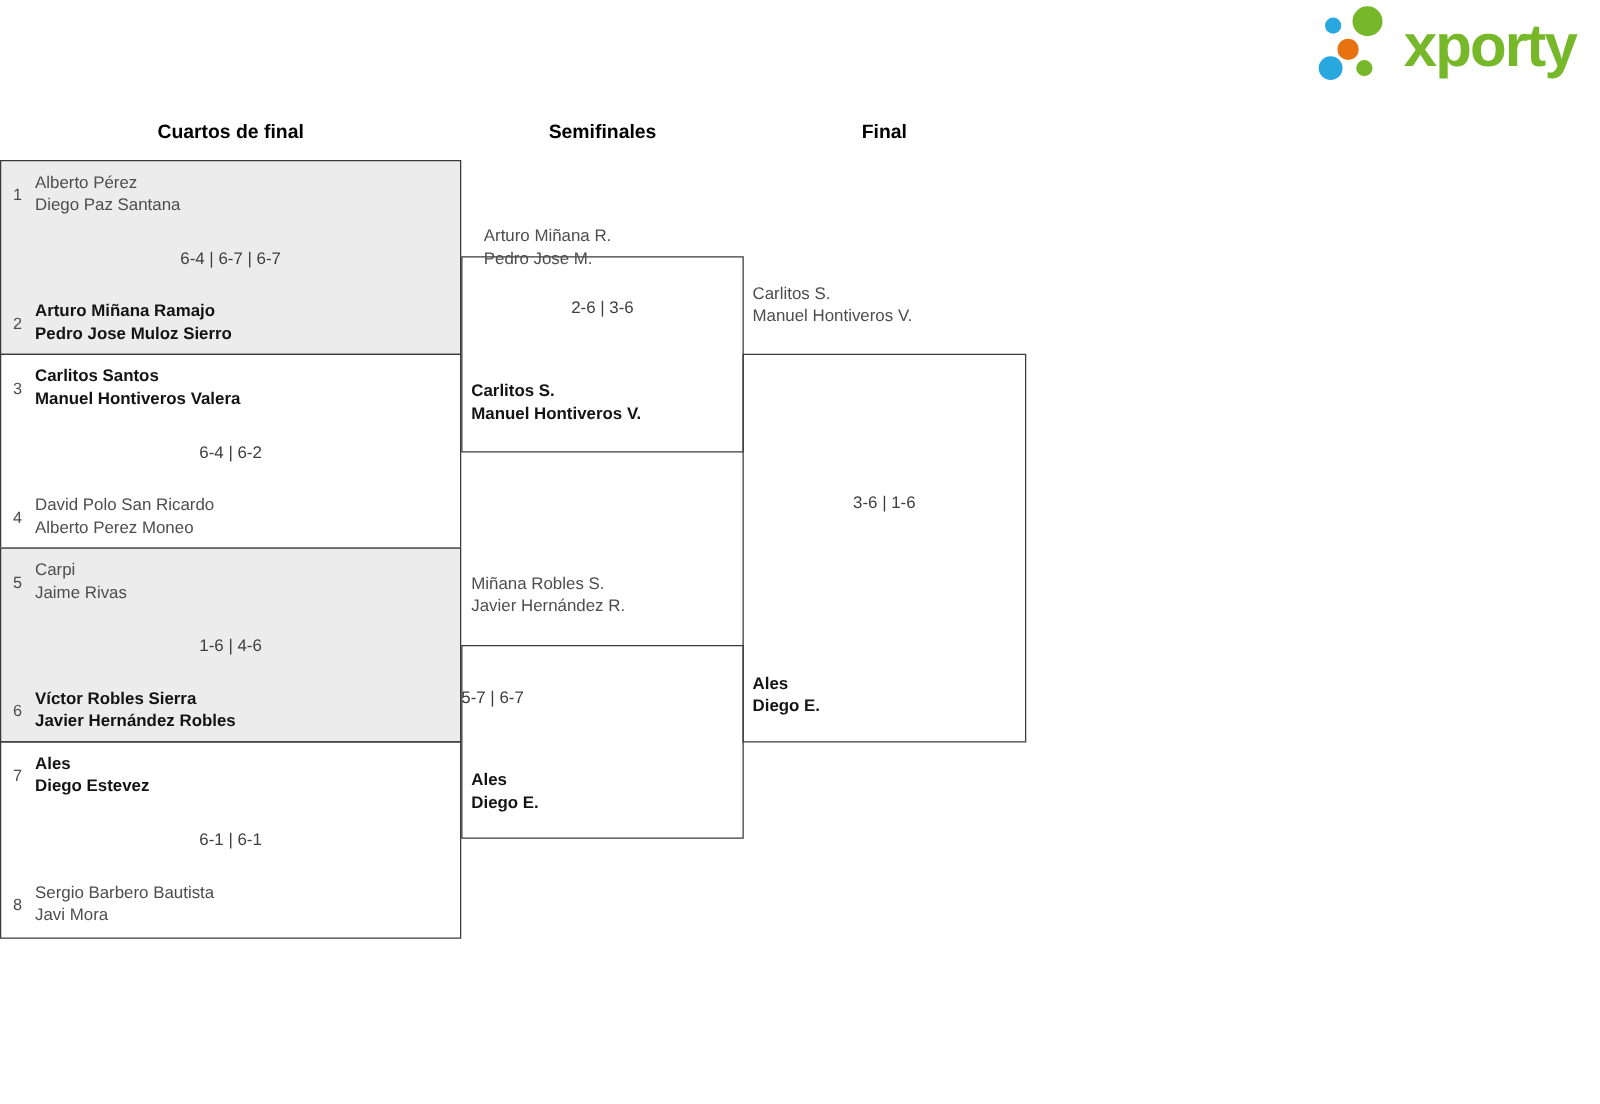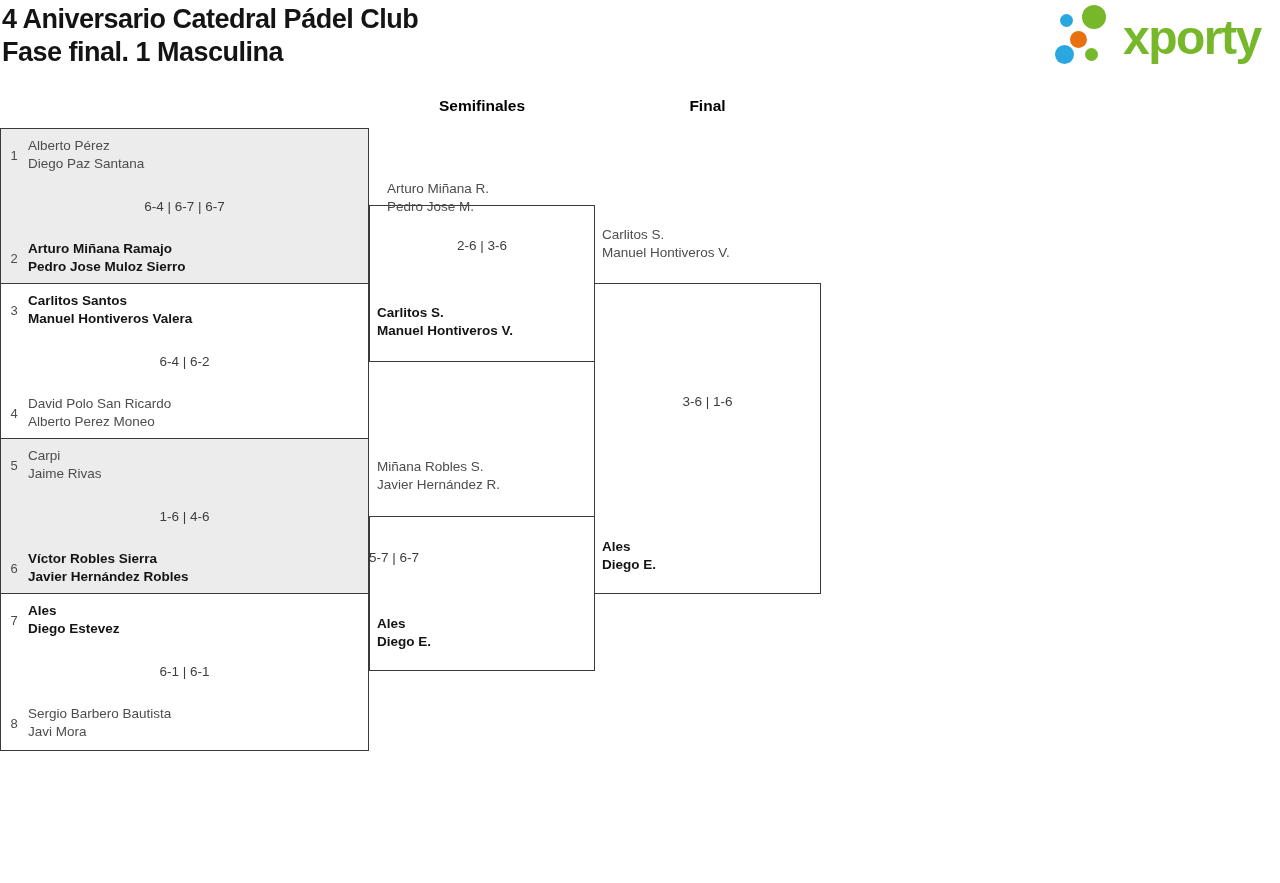--- a/index.html
+++ b/index.html
@@ -46,34 +46,31 @@
   #sf2-team-b{left:377px;top:615px;}
   #f-team-a{left:602px;top:226px;}
   #f-score{left:594px;width:227px;top:393px;text-align:center;}
   #f-team-b{left:602px;top:538px;}
 </style>
 </head>
 <body>
 
 <div id="page">
 
-  <div class="abs title">
-    <div>4 Aniversario Catedral Pádel Club</div>
-    <div>Fase final. 1 Masculina</div>
-  </div>
 
   <div class="abs logo">
     <span class="dot" style="left:32px;top:5px;width:24px;height:24px;background:#76b82a;"></span>
     <span class="dot" style="left:10px;top:14px;width:13px;height:13px;background:#29a8e0;"></span>
     <span class="dot" style="left:20px;top:31px;width:17px;height:17px;background:#e87210;"></span>
     <span class="dot" style="left:5px;top:45px;width:19px;height:19px;background:#29a8e0;"></span>
     <span class="dot" style="left:35px;top:48px;width:13px;height:13px;background:#76b82a;"></span>
     <span class="logo-text" style="color:#76b82a;margin-left:12px;">xporty</span>
   </div>
 
+  <div class="abs col-header col-qf">Cuartos de final</div>
   <div class="abs col-header col-sf">Semifinales</div>
   <div class="abs col-header col-f">Final</div>
 
   <div class="abs match shade" style="top:128px;height:156px;">
     <div class="seed a">1</div>
     <div class="team a">
       <div>Alberto Pérez</div>
       <div>Diego Paz Santana</div>
     </div>
     <div class="score">6-4 | 6-7 | 6-7</div>

